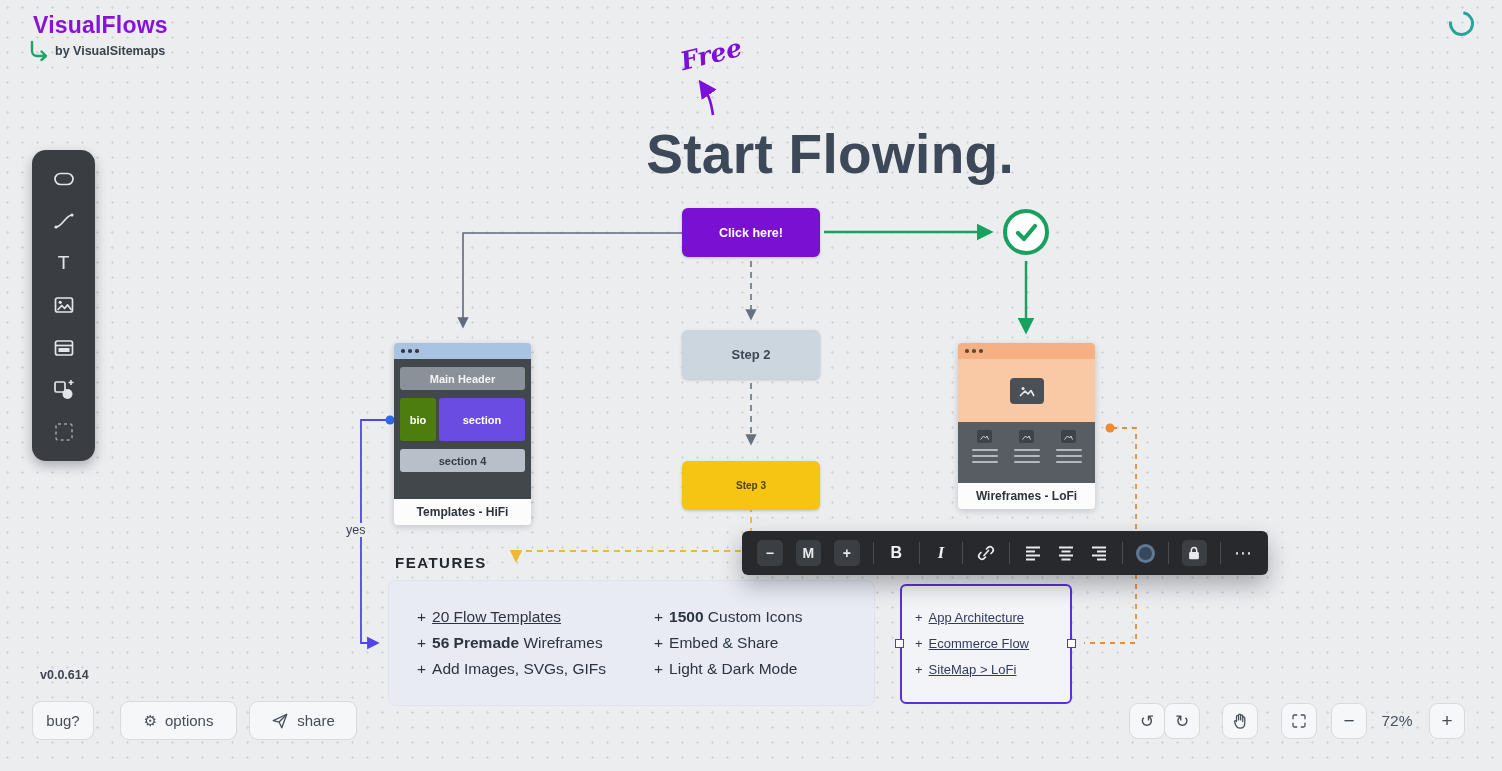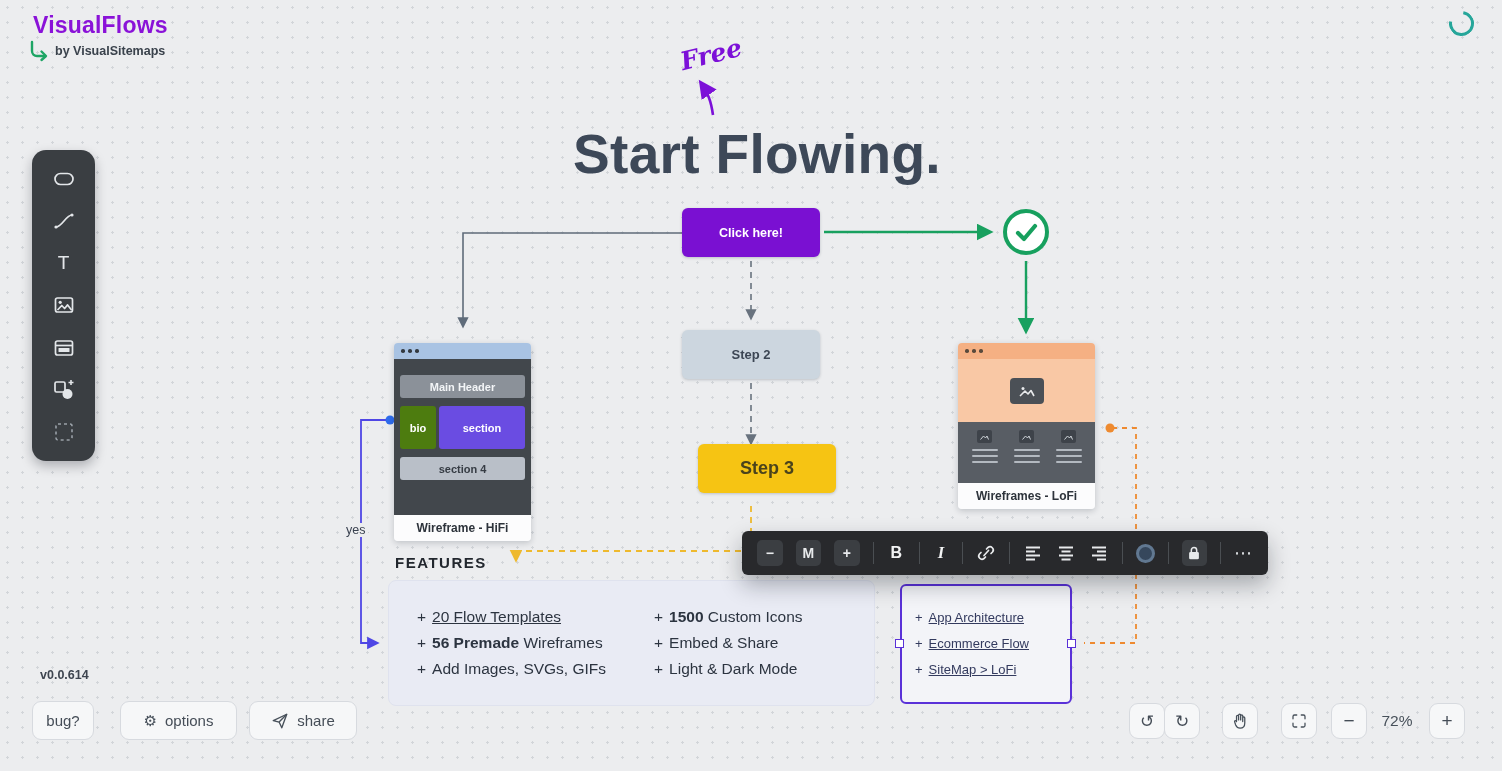--- a/index.html
+++ b/index.html
@@ -28,44 +28,44 @@
   .palette{ left:32px; top:150px; width:63px; height:311px; background:#3a3e42;
     border-radius:14px; box-shadow:0 5px 12px rgba(10,15,25,.28);
     display:flex; flex-direction:column; align-items:center; justify-content:space-around;
     padding:8px 0; z-index:5;}
   .tool{ width:44px; height:36px; display:flex; align-items:center; justify-content:center; border-radius:8px; cursor:pointer;}
   .tool-letter{ font-size:19px; font-weight:500; color:#e3e6e9; }
 
   
   .free{ left:680px; top:40px; z-index:2; font-family:"DejaVu Serif", serif; font-style:italic;
     font-weight:700; font-size:25px; color:#7c10d8; transform:rotate(-14deg); }
-  .hero-title{ left:500px; top:122px; width:514px; text-align:center; z-index:2;
+  .hero-title{ left:500px; top:122px; width:514px; text-align:right; z-index:2;
     font-size:55px; font-weight:700; color:#3d4858; letter-spacing:.3px;}
 
   
   .node{ z-index:2; display:flex; align-items:center; justify-content:center;
     border-radius:6px; font-weight:700; box-shadow:0 1px 3px rgba(25,35,55,.22);}
   .node-click{ left:682px; top:208px; width:138px; height:49px; background:#7a10d2; color:#fff; font-size:12.5px;}
   .node-step2{ left:682px; top:330px; width:138px; height:49px; background:#ccd6df; color:#3c4document;
     color:#3c4654; font-size:13px;}
-  .node-step3{ left:682px; top:444px; width:138px; height:49px; background:#f6c413; color:#4a431c; font-size:18px;margin-left:16px;}
+  .node-step3{ left:682px; top:461px; width:138px; height:49px; background:#f6c413; color:#4a431c; font-size:10px;}
   .node-check{ left:1003px; top:209px; width:46px; height:46px; border-radius:50%;
     background:#fff; border:4px solid #17a05e; display:flex; align-items:center; justify-content:center; z-index:2;}
 
   .yes-label{ left:343px; top:523px; z-index:2; font-size:12.5px; color:#3a4250;
     background:#ecedef; padding:0 3px;}
 
   
   .card{ width:137px; z-index:2; box-shadow:0 2px 6px rgba(20,30,45,.2); border-radius:4px;}
   .hifi{ left:394px; top:343px; }
   .lofi{ left:958px; top:343px; }
   .chrome{ height:16px; border-radius:4px 4px 0 0; display:flex; align-items:center; gap:3.5px; padding-left:7px;}
   .dot{ width:3.5px; height:3.5px; border-radius:50%; }
   .hifi .chrome{ background:#a9c3e3; } .hifi .dot{ background:#343a41; }
-  .hifi-body{ background:#42474c; height:156px; padding:16px 6px 0 6px; }
+  .hifi-body{ background:#42474c; height:140px; padding:8px 6px 0 6px; }
   .bar{ border-radius:3px; display:flex; align-items:center; justify-content:center; font-size:11px; font-weight:700;}
   .main-header{ height:23px; background:#8b9199; color:#f3f5f7; margin-bottom:8px;}
   .hifi-row{ display:flex; gap:3px; margin-bottom:8px; }
   .bio{ width:36px; height:43px; background:#4d7c0f; color:#fff; }
   .sectionp{ flex:1; height:43px; background:#6a4ce2; color:#fff; }
   .section4{ height:23px; background:#b9bfc8; color:#363c44; }
   .caption{ height:26px; background:#fcfcfd; display:flex; align-items:center; justify-content:center;
     font-size:12px; font-weight:700; color:#2d333b; border-radius:0 0 4px 4px;}
   .lofi .chrome{ background:#f5b083; } .lofi .dot{ background:#5a4a3c; }
   .img-area{ height:63px; background:#f9c8a5; display:flex; align-items:center; justify-content:center;}
@@ -237,21 +237,21 @@
       <span class="dot"></span>
     </div>
     <div class="hifi-body">
       <div class="bar main-header">Main Header</div>
       <div class="hifi-row">
         <div class="bar bio">bio</div>
         <div class="bar sectionp">section</div>
       </div>
       <div class="bar section4">section 4</div>
     </div>
-    <div class="caption">Wireframe - HiFi</div>
+    <div class="caption">Templates - HiFi</div>
   </div>
 
   <div class="abs card lofi">
     <div class="chrome">
       <span class="dot"></span>
       <span class="dot"></span>
       <span class="dot"></span>
     </div>
     <div class="img-area">
       <div class="img-ph">

